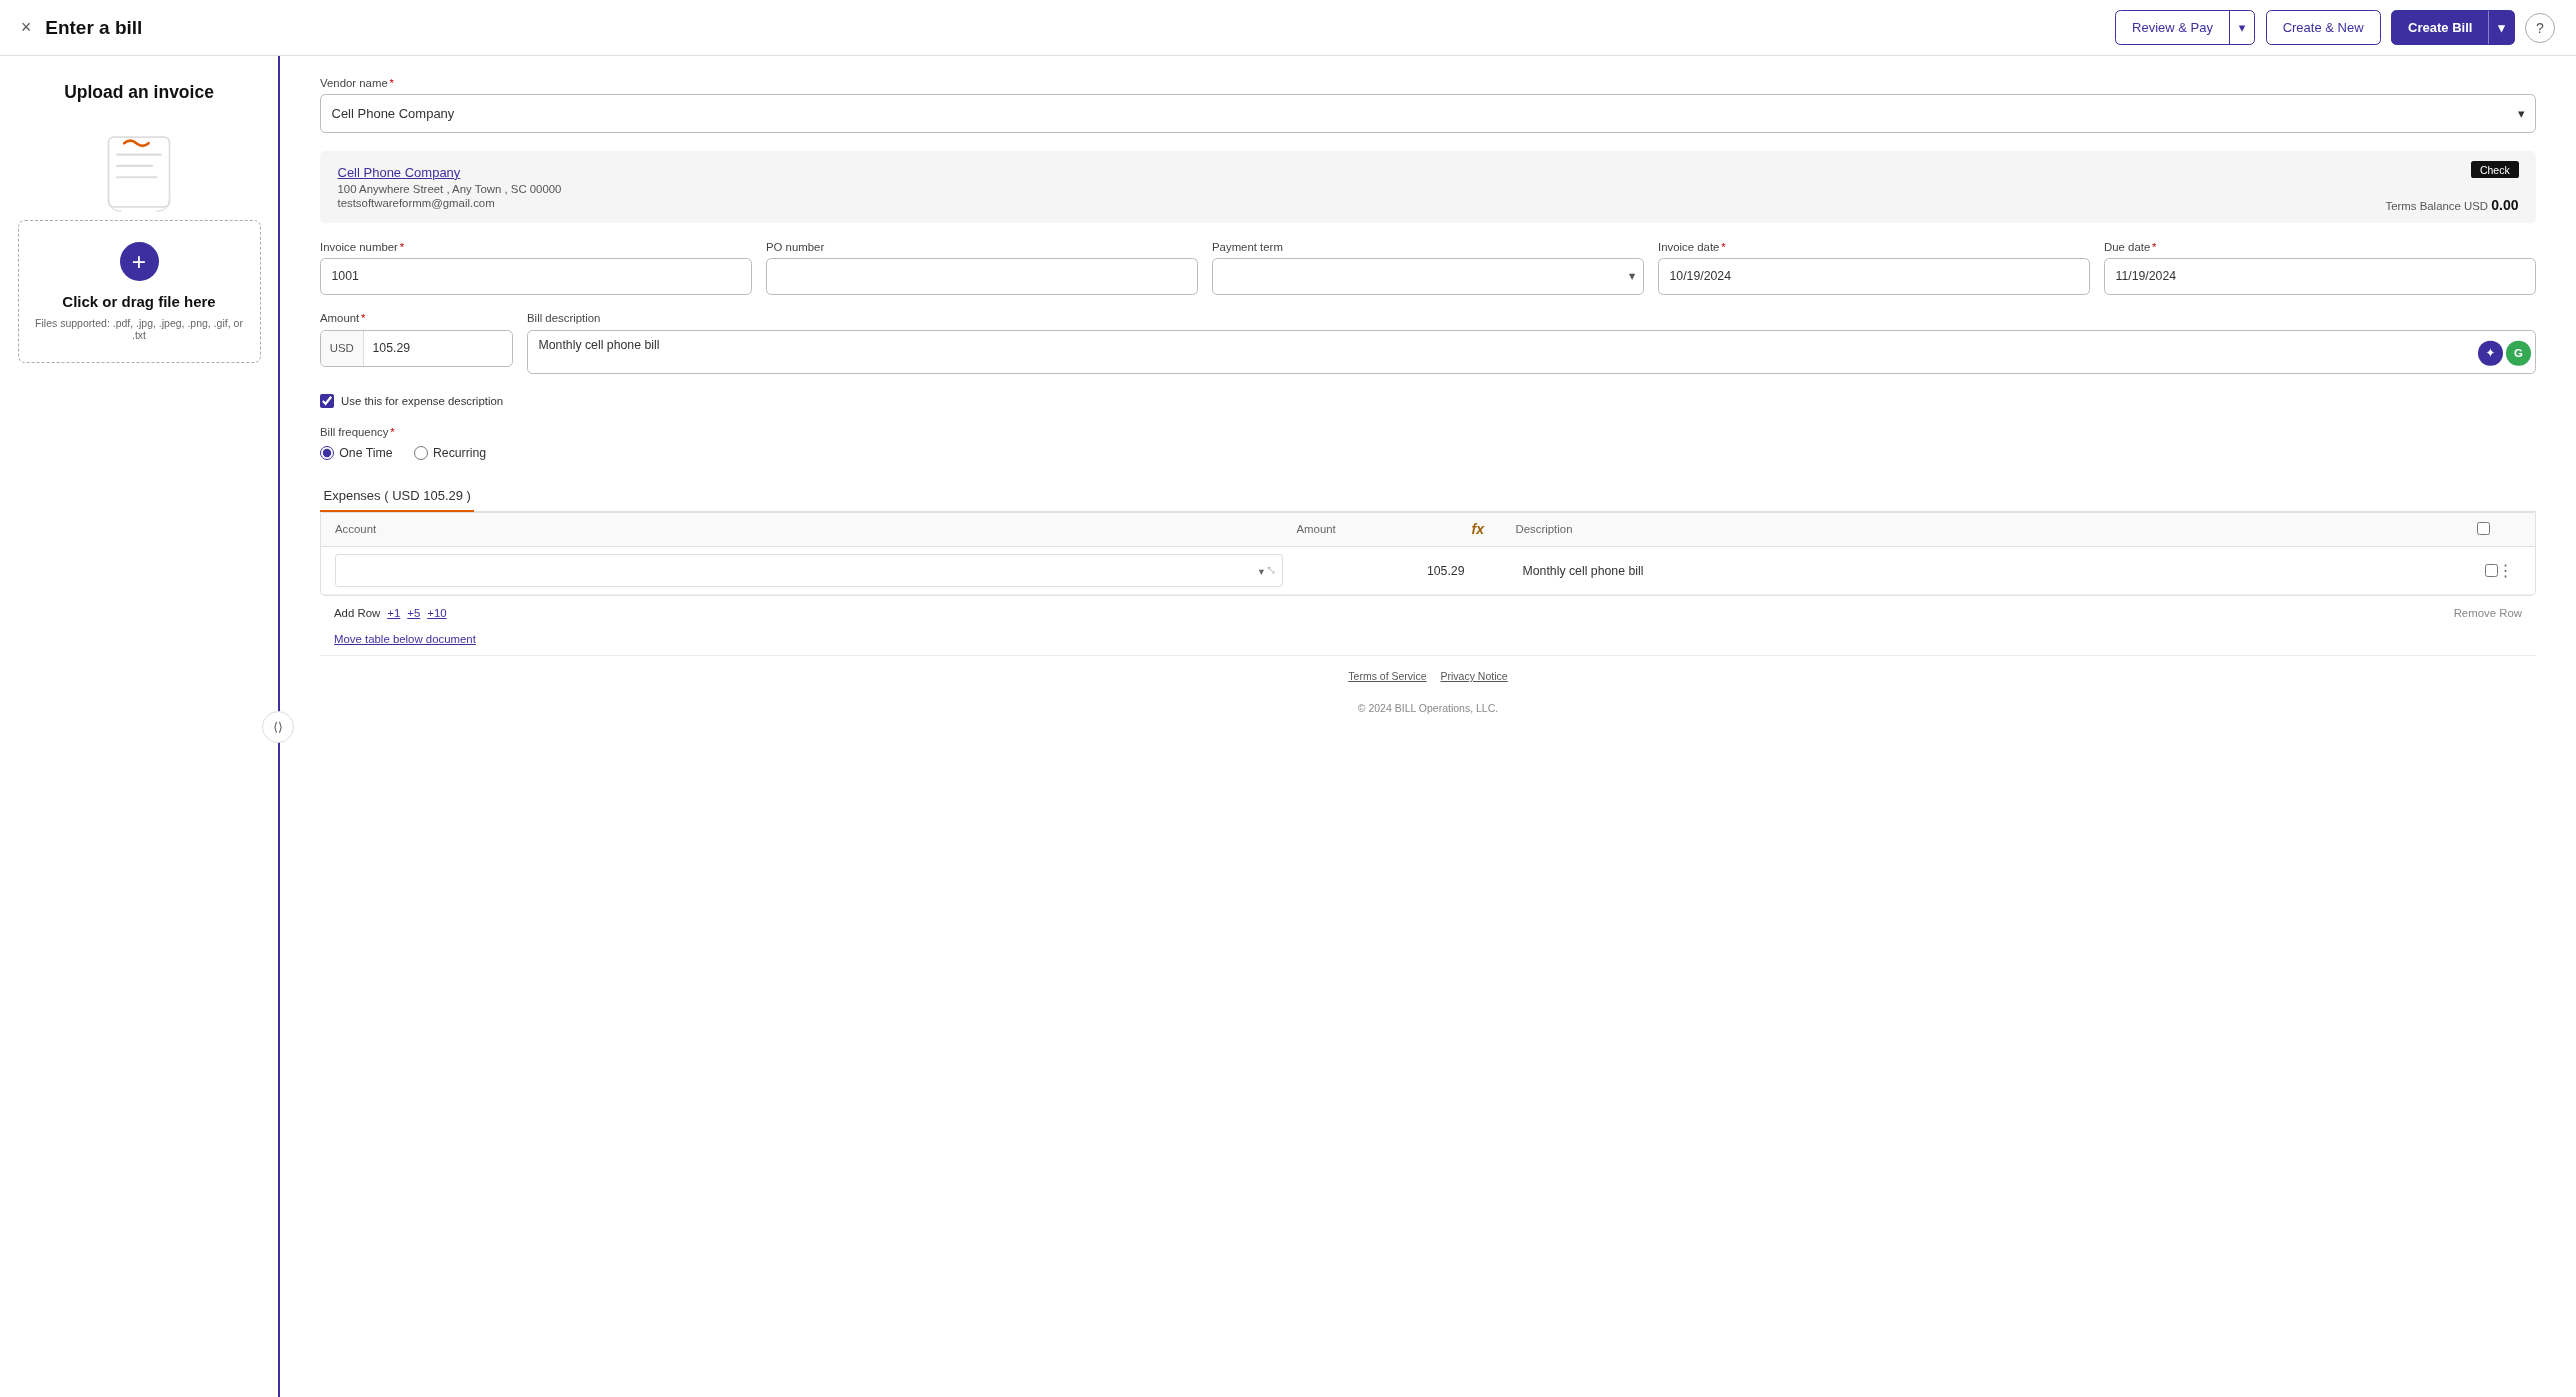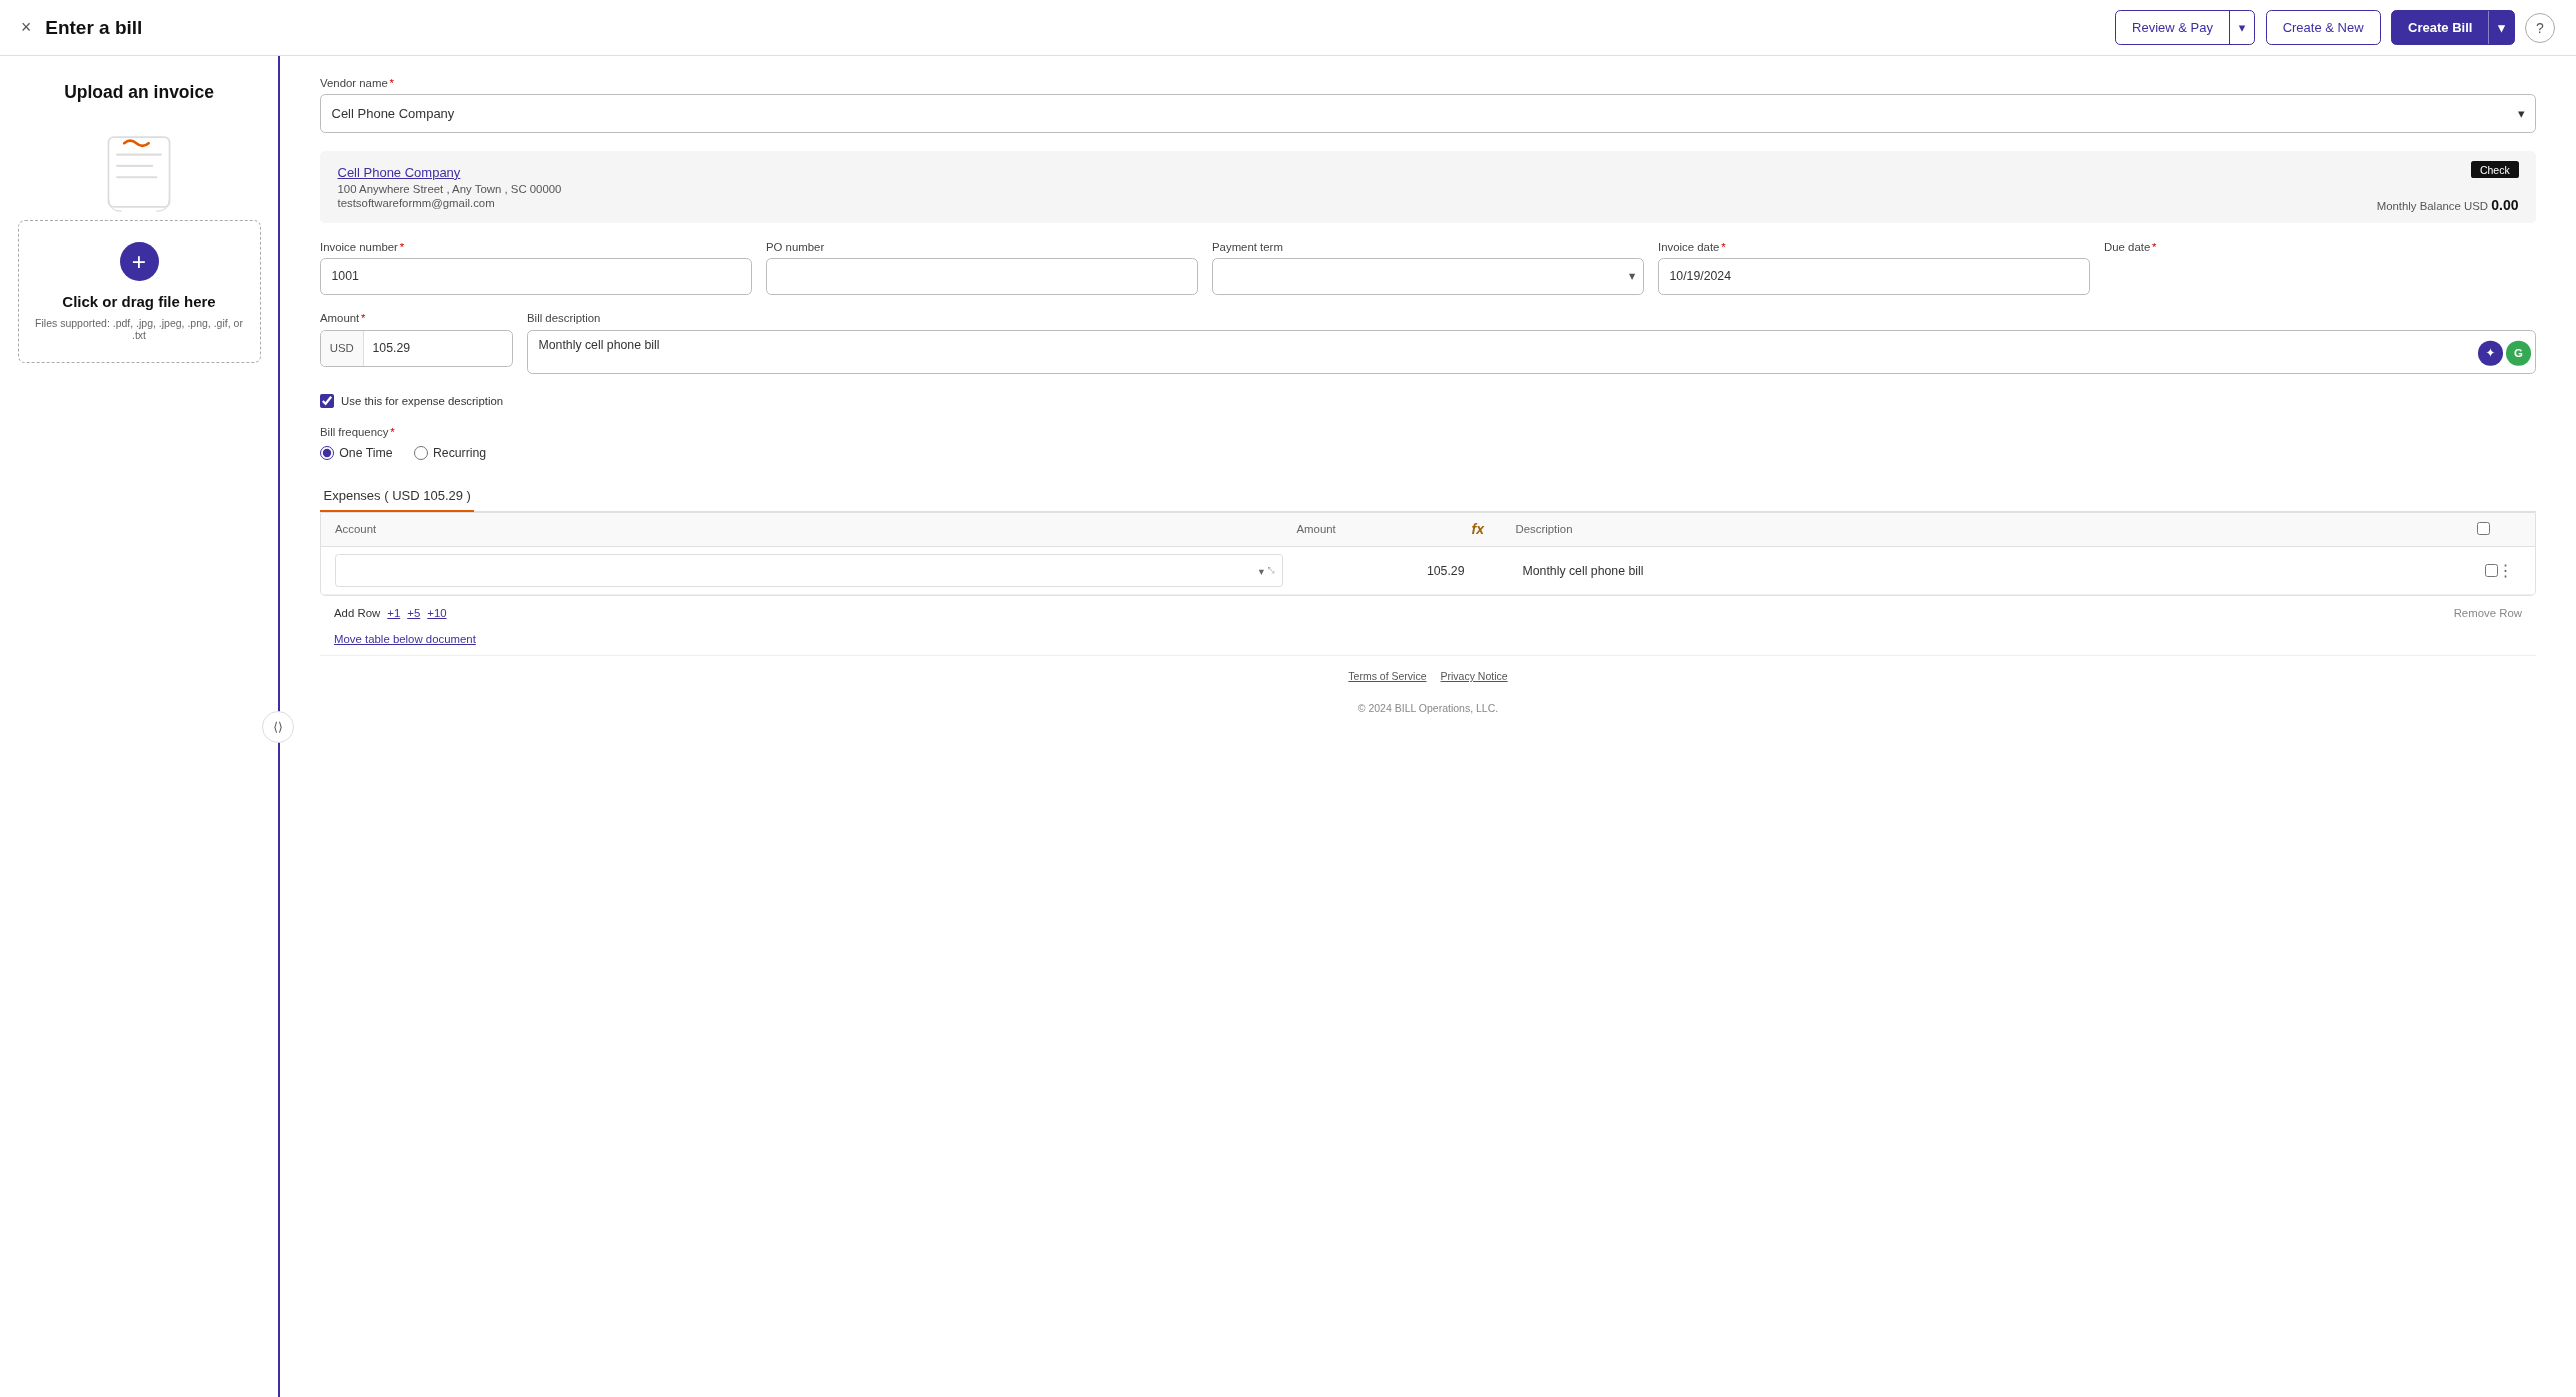--- a/index.html
+++ b/index.html
@@ -601,21 +601,21 @@
         <span>▾</span>
       </div>
     </div>
 
     <div class="vendor-info-box">
       <div class="vendor-name-link">Cell Phone Company</div>
       <div class="vendor-address">100 Anywhere Street , Any Town , SC 00000</div>
       <div class="vendor-email">testsoftwareformm@gmail.com</div>
       <span class="check-badge">Check</span>
       <div class="vendor-balance">
-        <span>Monthly Balance USD</span> <strong>0.00</strong>
+        <span>Terms Balance USD</span> <strong>0.00</strong>
       </div>
     </div>
 
     <div class="form-row">
       <div class="form-field">
         <div class="field-label">
           <span>Invoice number</span><span class="required">*</span>
         </div>
         <input class="form-input" type="text" value="1001" style="">
       </div>
@@ -635,20 +635,21 @@
       <div class="form-field">
         <div class="field-label">
           <span>Invoice date</span><span class="required">*</span>
         </div>
         <input class="form-input" type="text" value="10/19/2024" style="">
       </div>
       <div class="form-field">
         <div class="field-label">
           <span>Due date</span><span class="required">*</span>
         </div>
+        <input class="form-input" type="text" value="11/19/2024" style="">
       </div>
     </div>
 
     <div class="form-row">
       <div class="form-field" style="max-width: 193px;">
         <div class="field-label">
           <span>Amount</span><span class="required">*</span>
         </div>
         <div class="amount-input-wrap">
           <span class="amount-currency">USD</span>

